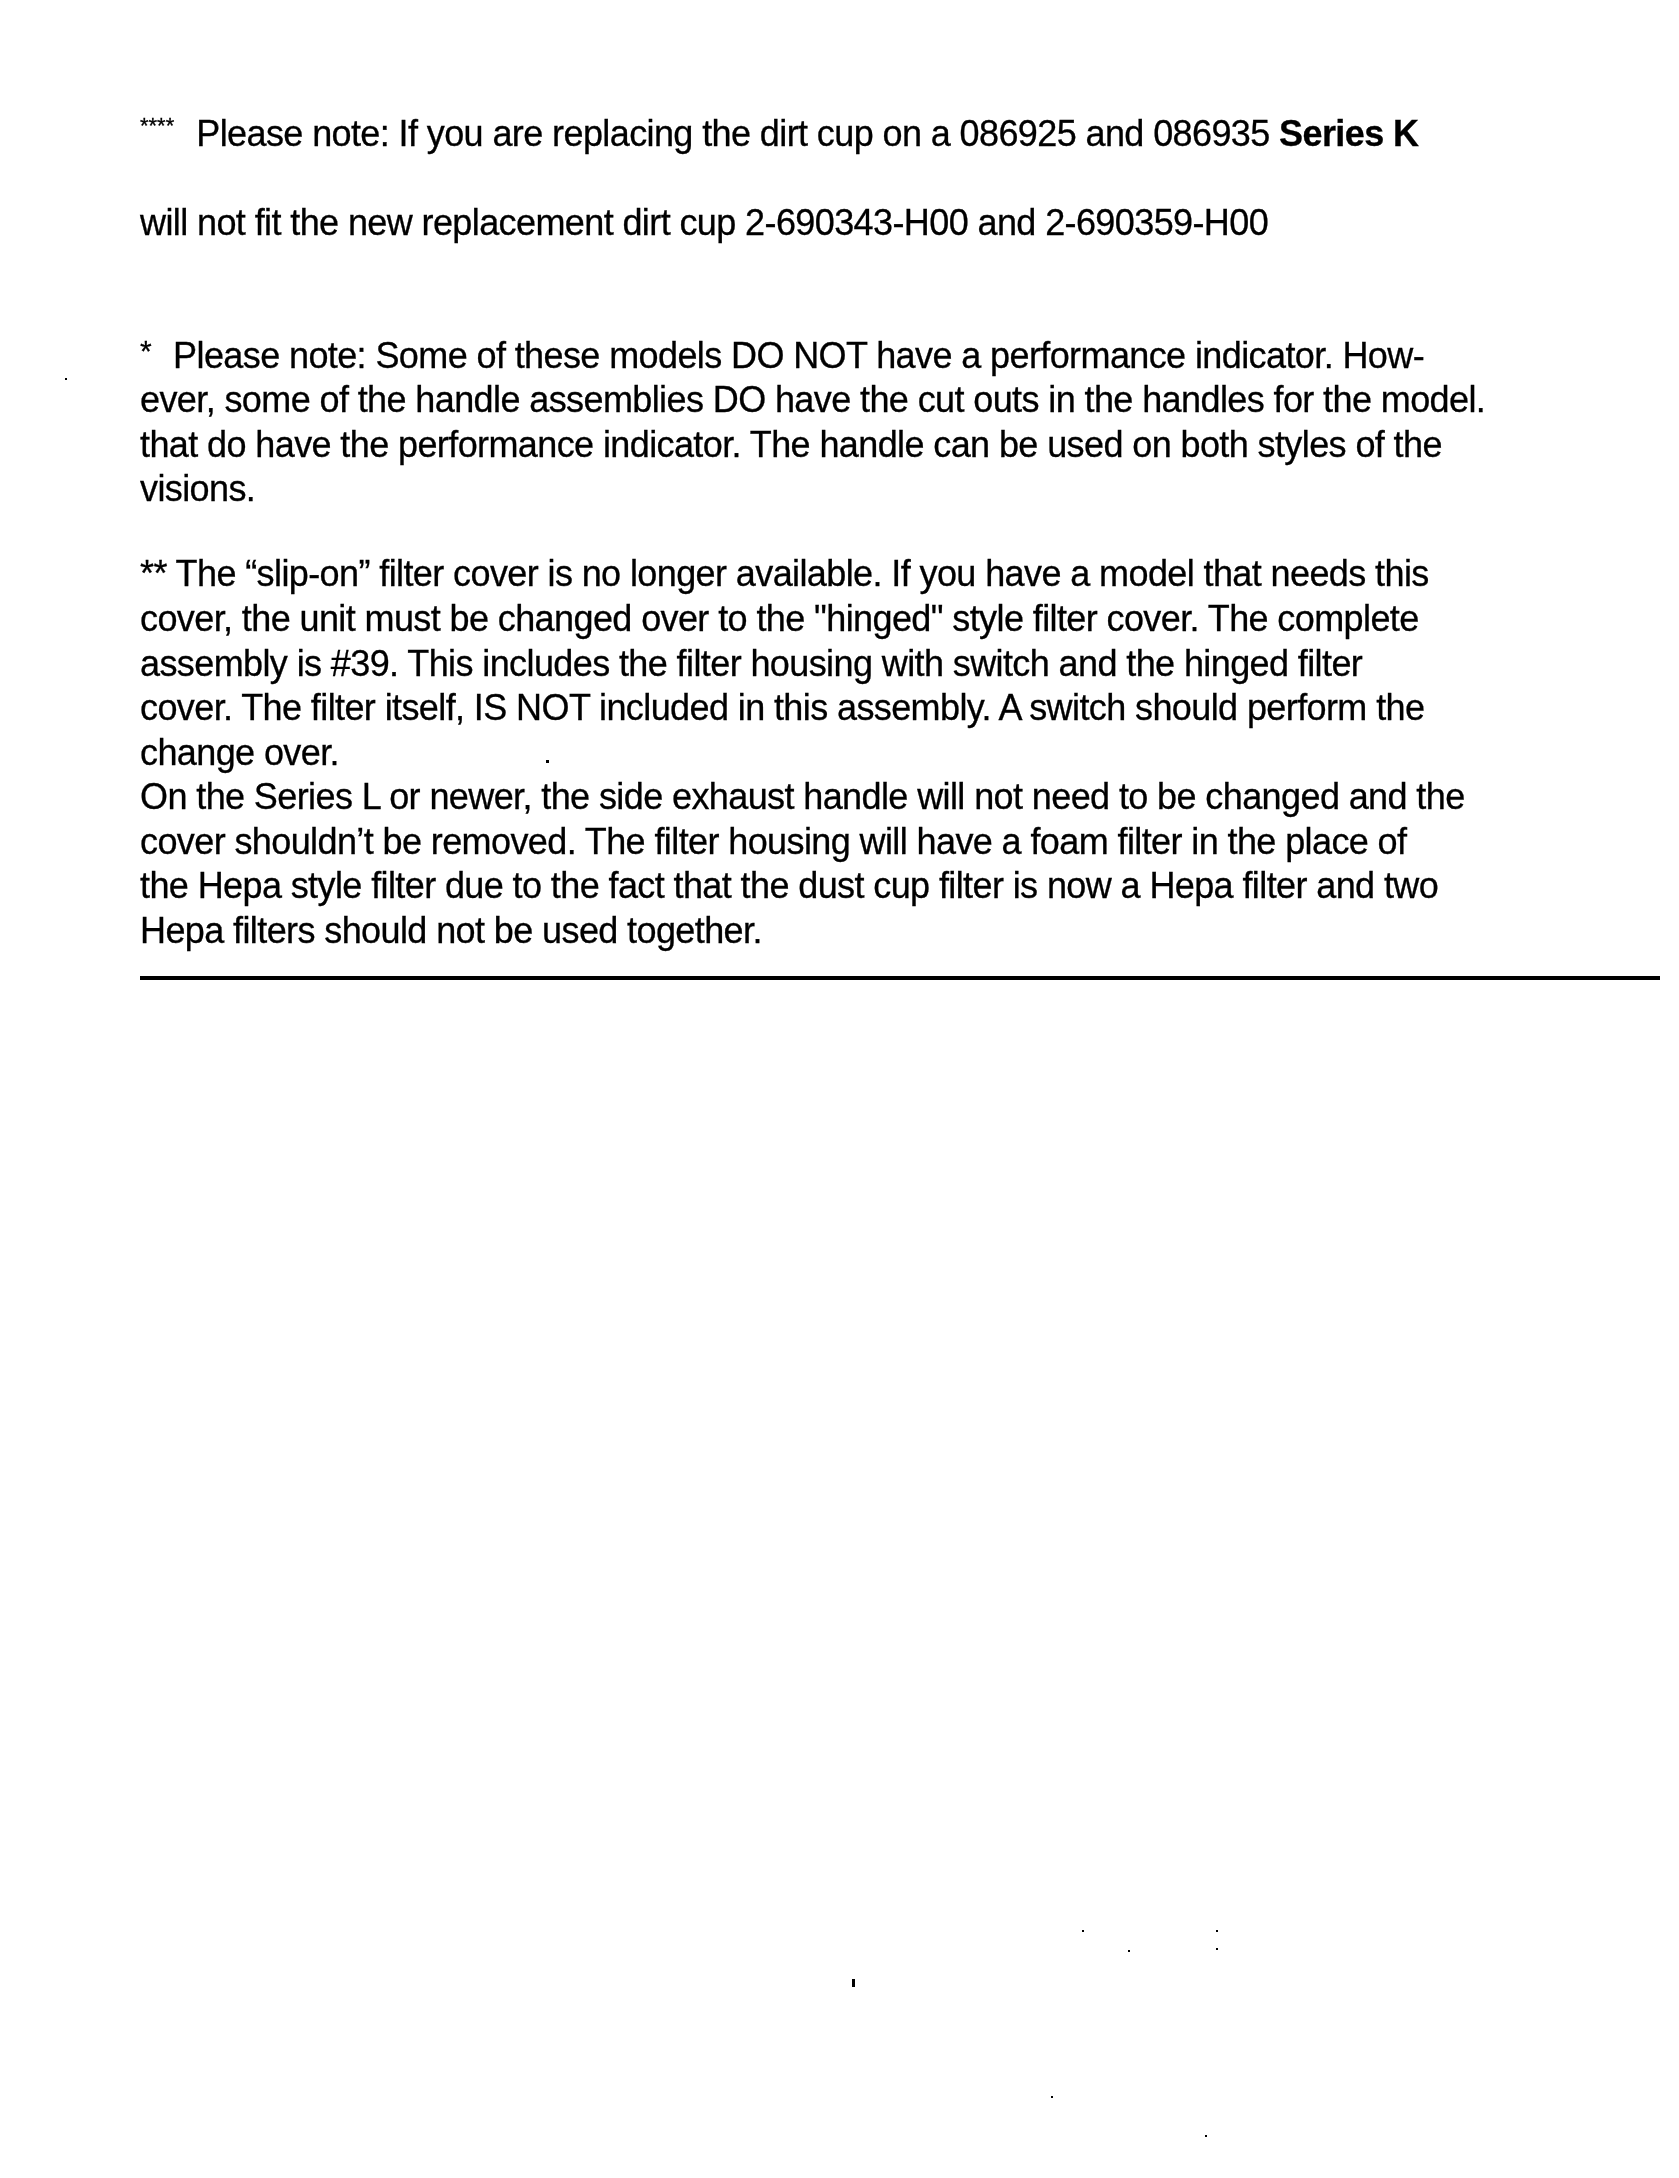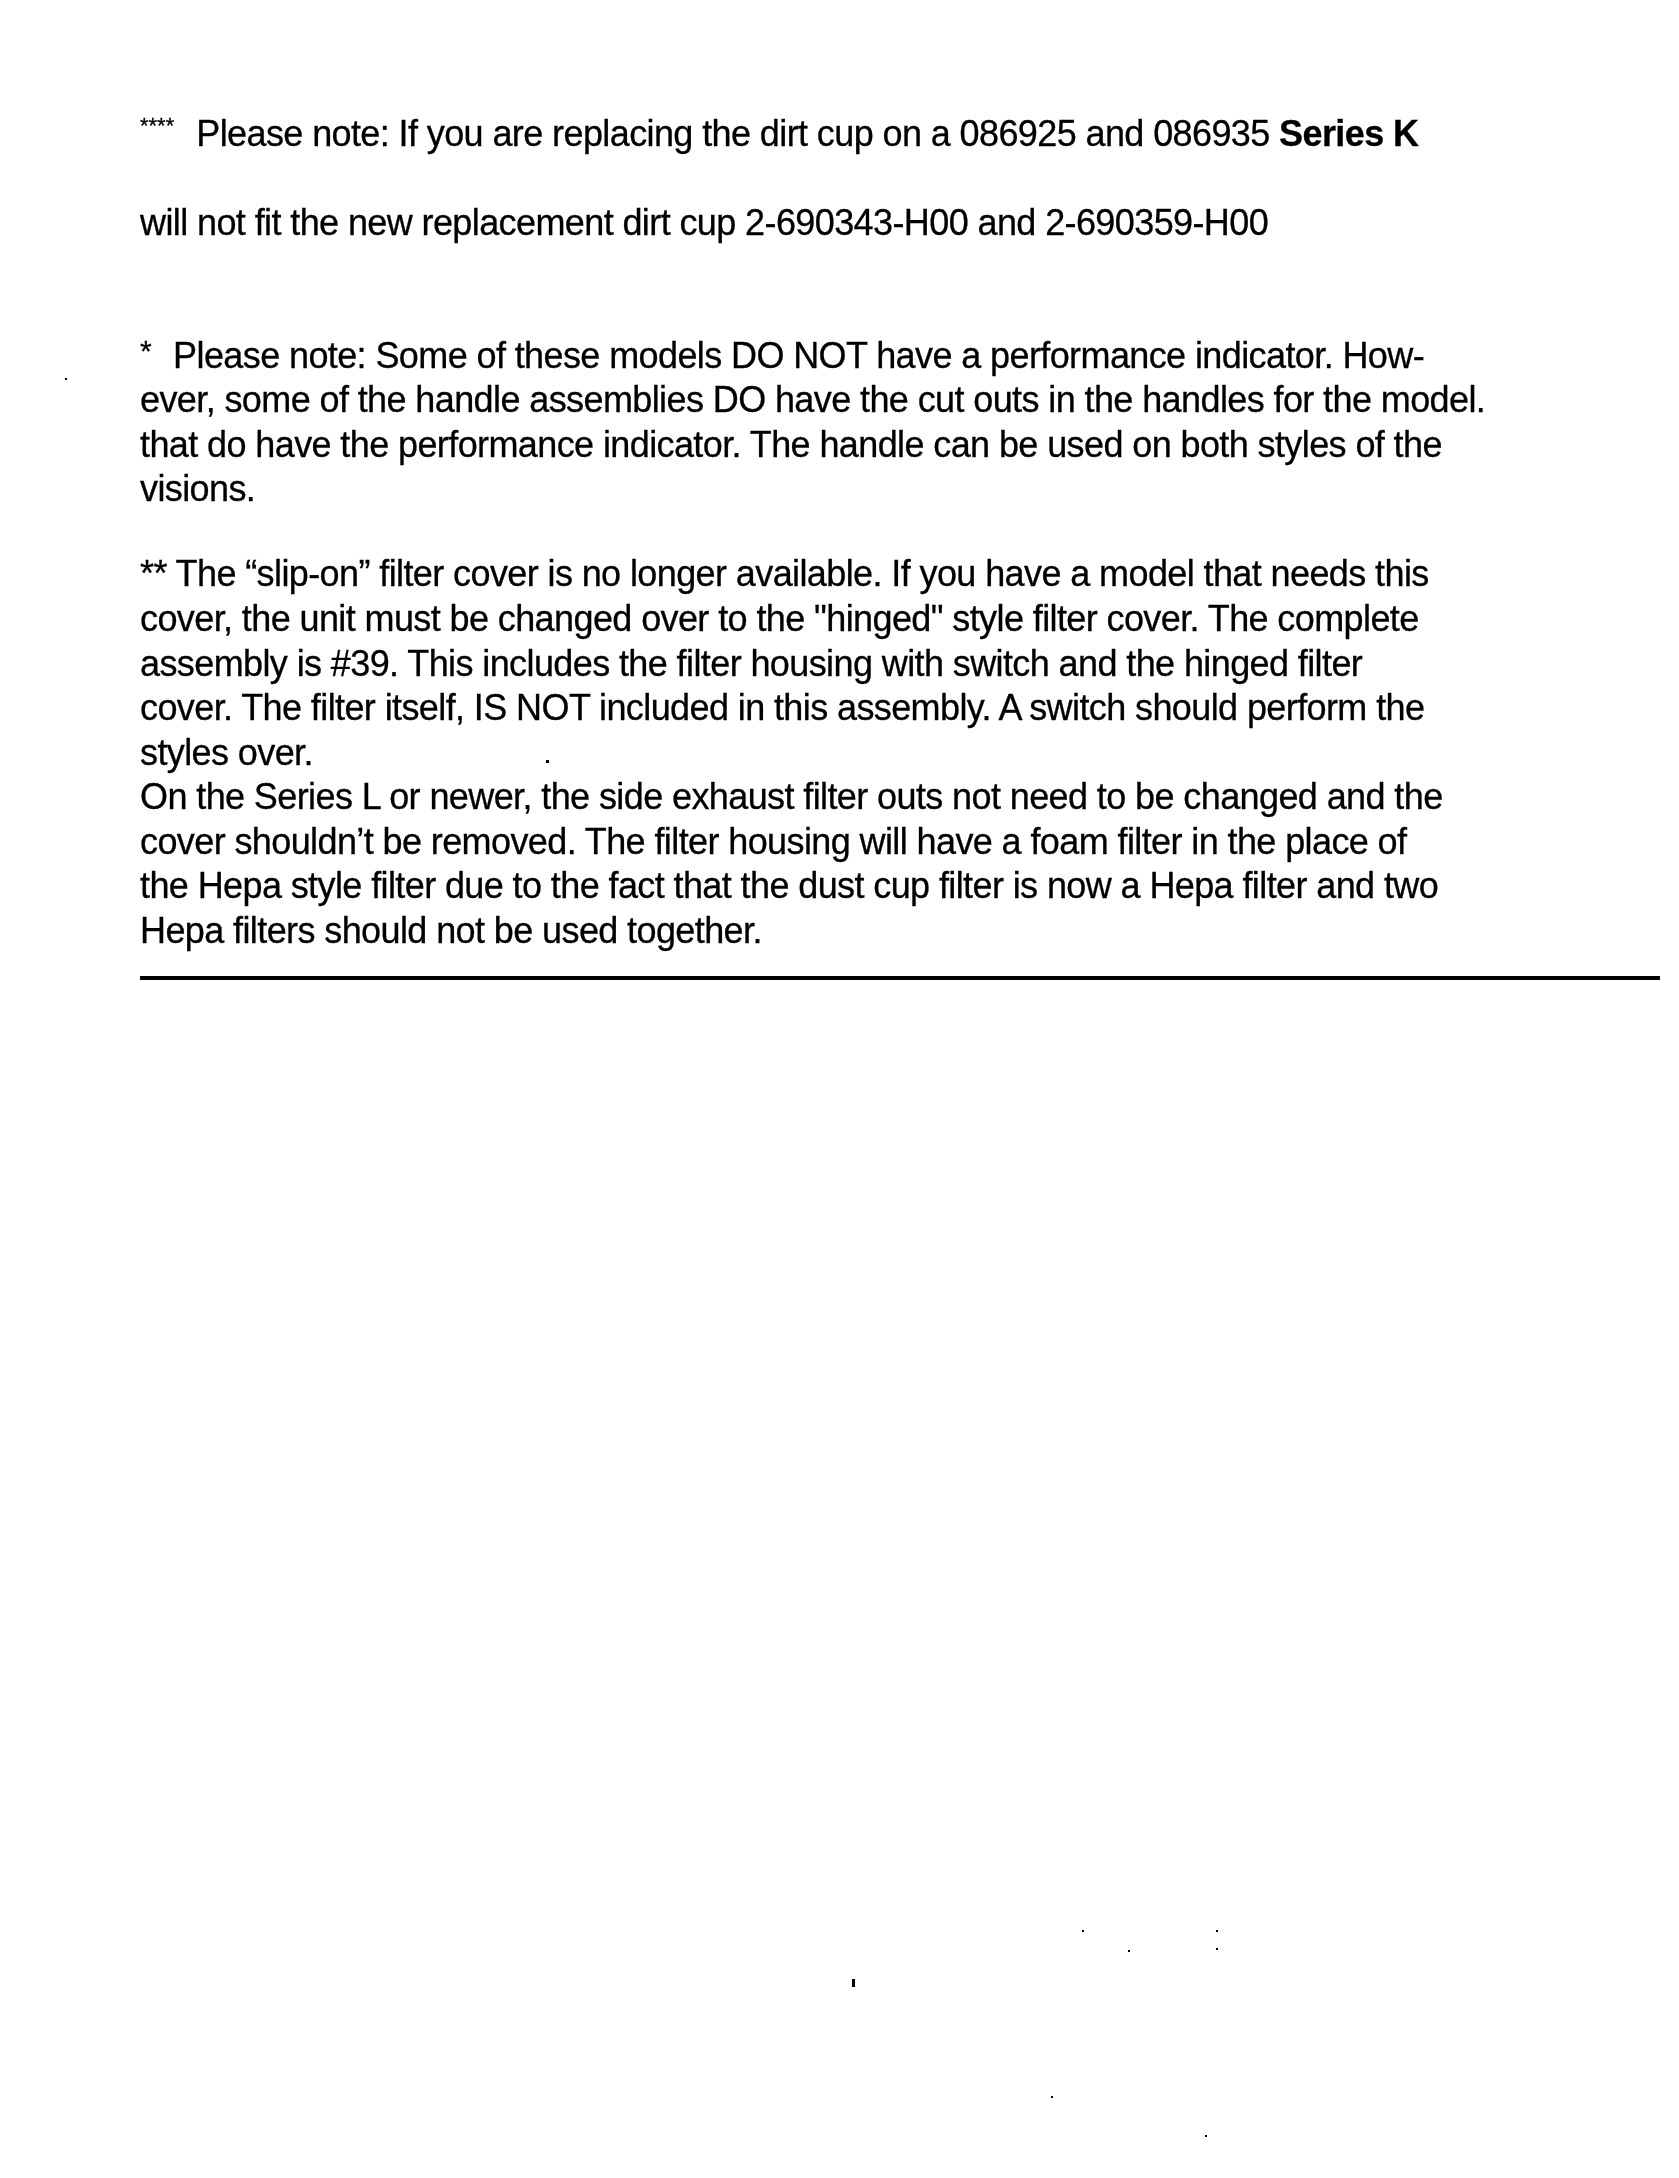--- a/index.html
+++ b/index.html
@@ -80,22 +80,22 @@
   <div class="line" style="top:377px;">ever, some of the handle assemblies DO have the cut outs in the handles for the model.</div>
   <div class="line" style="top:422px;">that do have the performance indicator. The handle can be used on both styles of the</div>
   <div class="line" style="top:466px;text-align:right;">visions.</div>
 
   <div class="line" style="top:551px;">
     <span>**</span> <span>The “slip-on” filter cover is no longer available. If you have a model that needs this</span>
   </div>
   <div class="line" style="top:596px;">cover, the unit must be changed over to the "hinged" style filter cover. The complete</div>
   <div class="line" style="top:641px;">assembly is #39. This includes the filter housing with switch and the hinged filter</div>
   <div class="line" style="top:685px;">cover. The filter itself, IS NOT included in this assembly. A switch should perform the</div>
-  <div class="line" style="top:730px;">styles over.</div>
-  <div class="line" style="top:774px;">On the Series L or newer, the side exhaust filter outs not need to be changed and the</div>
+  <div class="line" style="top:730px;">change over.</div>
+  <div class="line" style="top:774px;">On the Series L or newer, the side exhaust handle will not need to be changed and the</div>
   <div class="line" style="top:819px;">cover shouldn’t be removed. The filter housing will have a foam filter in the place of</div>
   <div class="line" style="top:863px;">the Hepa style filter due to the fact that the dust cup filter is now a Hepa filter and two</div>
   <div class="line" style="top:908px;">Hepa filters should not be used together.</div>
 
   <div class="rule"></div>
 
   <div class="speck" style="left:546px; top:760px;"></div>
   <div class="speck" style="left:65px; top:378px; width:2px; height:2px;"></div>
   <div class="speck" style="left:852px; top:1979px; width:3px; height:8px;"></div>
   <div class="speck" style="left:1216px; top:1948px; width:2px; height:2px;"></div>

